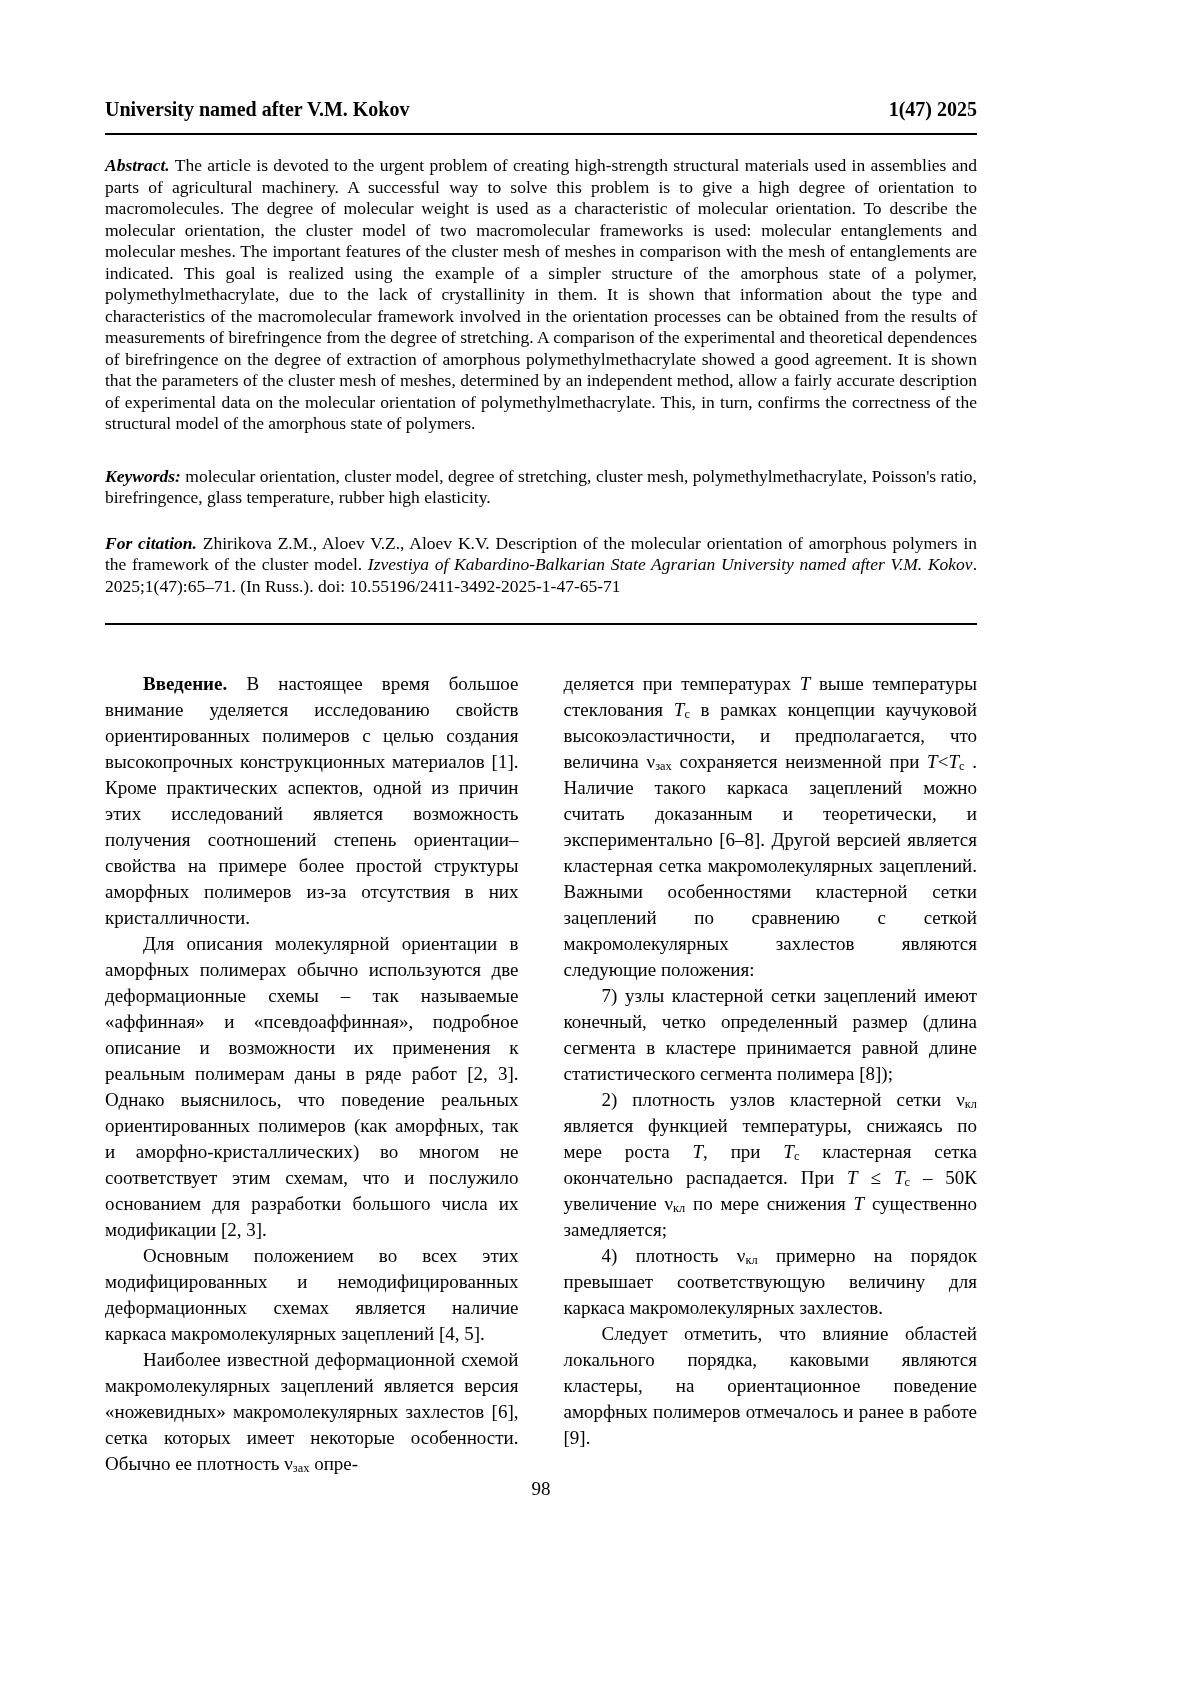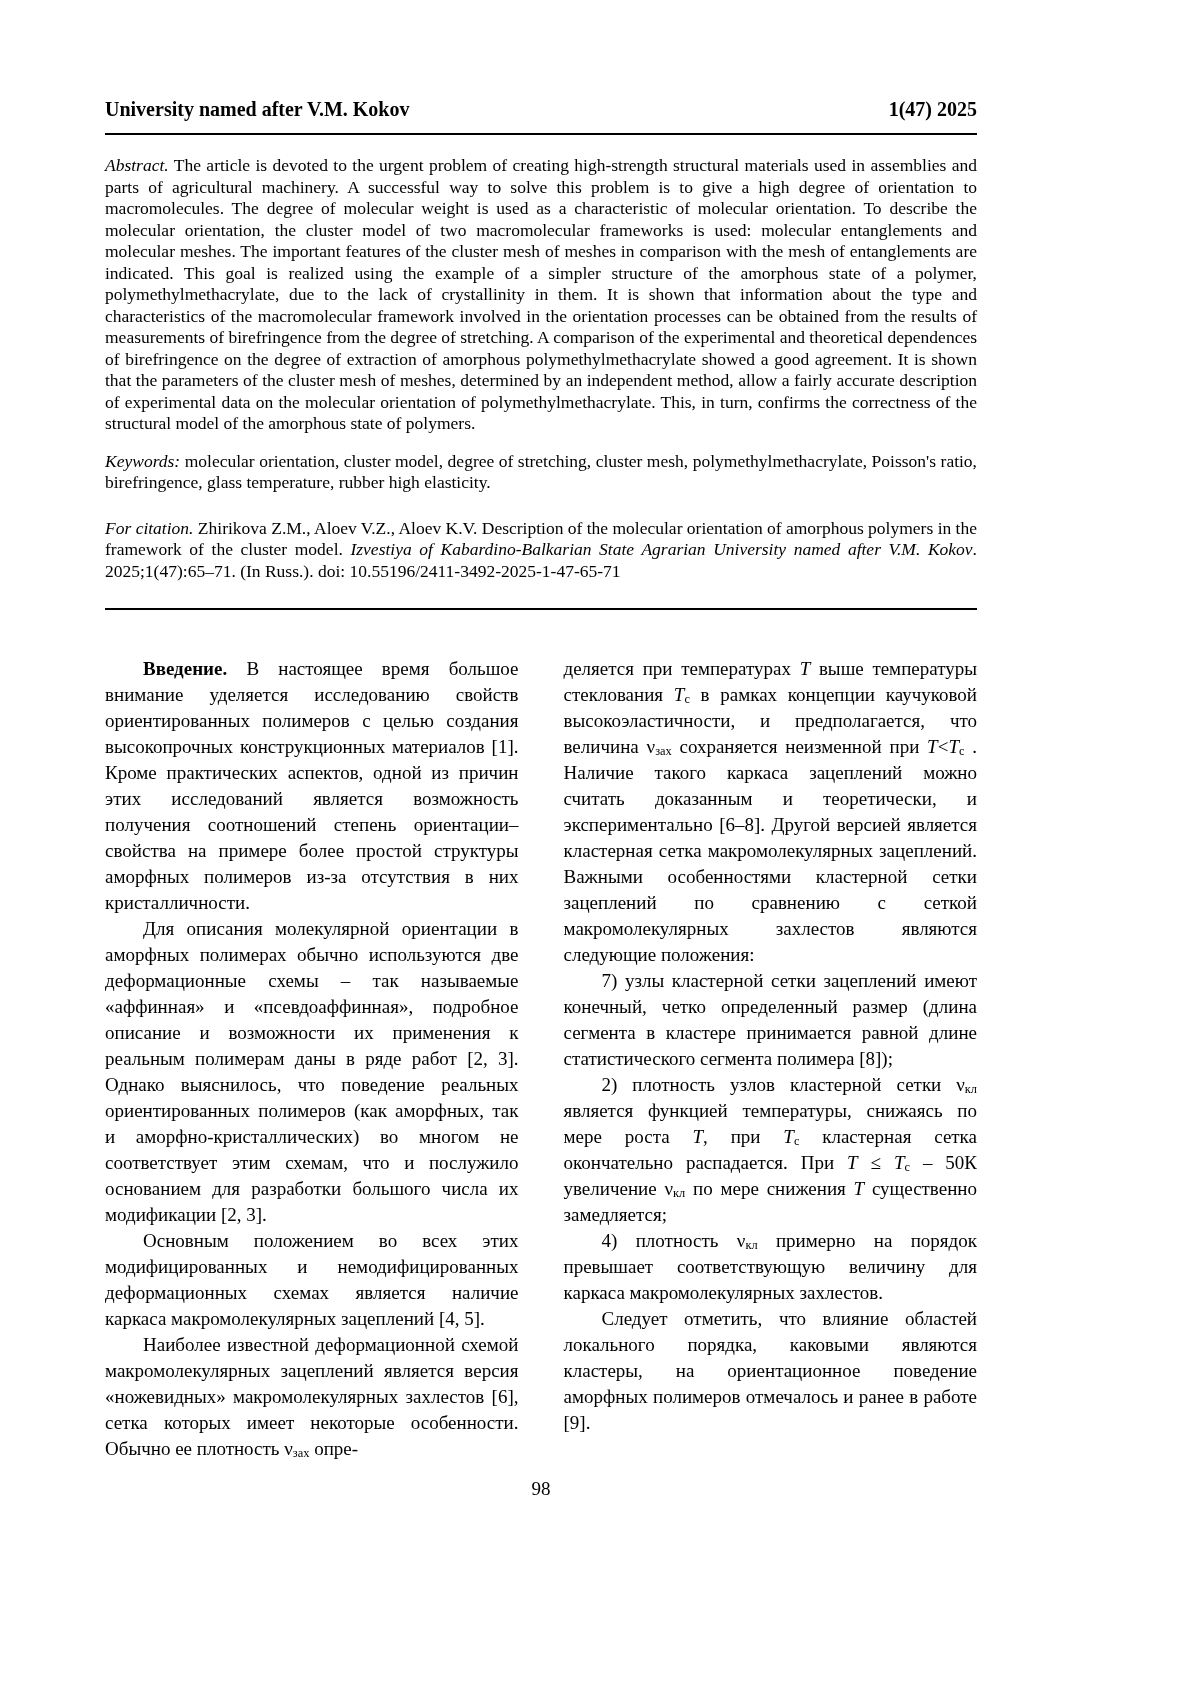--- a/index.html
+++ b/index.html
@@ -38,38 +38,38 @@
     border-top: 2px solid #000000;
     height: 0;
   }
   .rule-top { margin-top: 8px; }
   .front { margin-top: 20px; }
   .front-para {
     font-size: 17.5px;
     line-height: 21.5px;
     text-align: justify;
   }
-  .keywords { margin-top: 16px; }
+  .keywords { margin-top: 31px; }
   .citation { margin-top: 24px; }
   .rule-mid { margin-top: 26px; }
   .columns {
     display: flex;
     gap: 45px;
     margin-top: 46px;
     font-size: 19px;
     line-height: 26px;
   }
   .col {
     width: 413.5px;
     text-align: justify;
     hyphens: auto;
     -webkit-hyphens: auto;
   }
   .para.indent { text-indent: 38px; }
-  .bi { font-weight: normal; font-style: italic; }
+  .bi { font-weight: bold; font-style: italic; }
   .b  { font-weight: bold; margin-top: 27px; }
   .i  { font-style: italic; }
   .sub {
     font-size: 0.65em;
     vertical-align: -0.2em;
     line-height: 0;
   }
   .page-number {
     position: absolute;
     left: 0;

